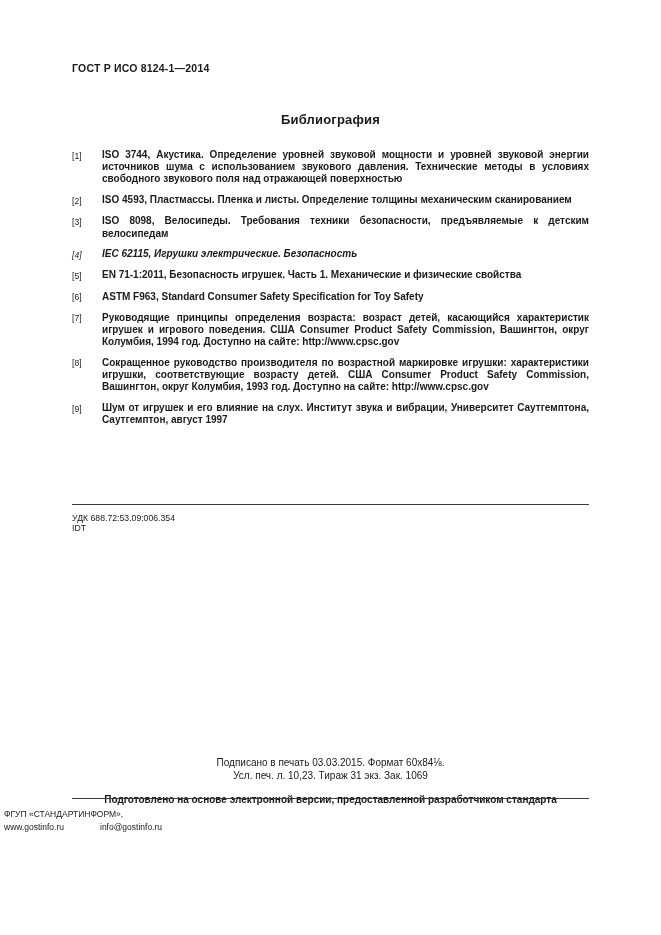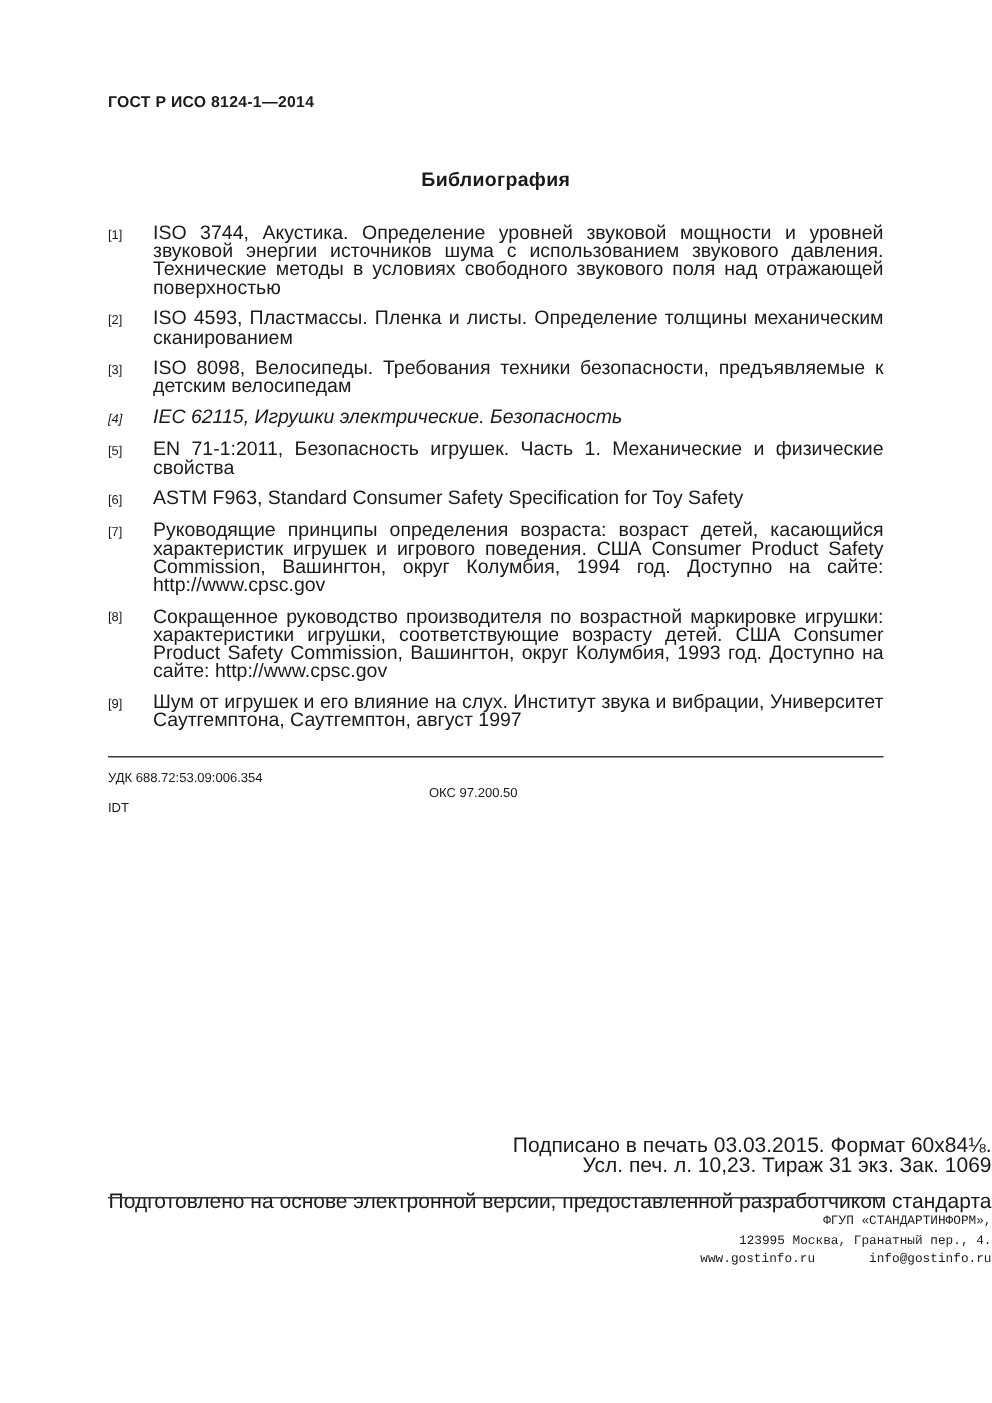--- a/index.html
+++ b/index.html
@@ -48,25 +48,26 @@
     flex: 0 0 30px;
     font-size: 8.6px;
     line-height: 12.2px;
     padding-top: 0.5px;
   }
   .ref-num.italic {
     font-style: italic;
   }
   .ref-text {
     flex: 1 1 auto;
-    font-size: 13px;
+    font-size: 10px;
     line-height: 12.2px;
     text-align: justify;
     text-justify: inter-word;
     hyphens: none;
+    font-weight: bold;
   }
   .ref-text.italic {
     font-style: italic;
   }
   .rule {
     position: absolute;
     left: 72px;
     right: 72px;
     border-top: 1px solid #3c3c3c;
   }
@@ -91,36 +92,36 @@
     top: 540px;
     font-size: 8.7px;
     line-height: 12.6px;
     text-align: justify;
   }
   .imprint {
     position: absolute;
     left: 0;
     right: 0;
     top: 757px;
-    text-align: right;
-    font-size: 14px;
+    text-align: center;
+    font-size: 10px;
     line-height: 12.5px;
   }
   .imprint .line-gap {
     margin-top: 12px;
+    font-weight: bold;
   }
   .colophon {
     position: absolute;
-    left: 16px;
+    left: 4px;
     right: 0;
     top: 808px;
-    text-align: right;
+    text-align: left;
     font-size: 8.5px;
     line-height: 12.6px;
-    font-family: Liberation Mono, monospace;
   }
   .colophon .web {
     margin-top: 0;
   }
   .colophon .web span.url {
     display: inline-block;
   }
   .colophon .web span.sep {
     display: inline-block;
     width: 36px;
@@ -171,34 +172,32 @@
     <div class="ref">
       <div class="ref-num">[9]</div>
       <div class="ref-text">Шум от игрушек и его влияние на слух. Институт звука и вибрации, Университет Саутгемптона, Саутгемптон, август 1997</div>
     </div>
   </div>
 
   <div class="rule rule-top"></div>
 
   <div class="udk-row">
     <div class="udk-left">УДК 688.72:53.09:006.354</div>
-    <div class="udk-mid">ОКС 97.200.50</div>
     <div class="udk-right">IDT</div>
   </div>
 
 
   <div class="imprint">
     <div>Подписано в печать 03.03.2015.    Формат 60х84⅛.</div>
     <div>Усл. печ. л. 10,23. Тираж 31 экз. Зак. 1069</div>
     <div class="line-gap">Подготовлено на основе электронной версии, предоставленной разработчиком стандарта</div>
   </div>
 
   <div class="rule rule-bottom"></div>
 
   <div class="colophon">
     <div>ФГУП «СТАНДАРТИНФОРМ»,</div>
-    <div>123995 Москва, Гранатный пер., 4.</div>
     <div class="web">
       <span class="url">www.gostinfo.ru</span><span class="sep"></span><span class="url">info@gostinfo.ru</span>
     </div>
   </div>
 
 </div>
 
 </body></html>

